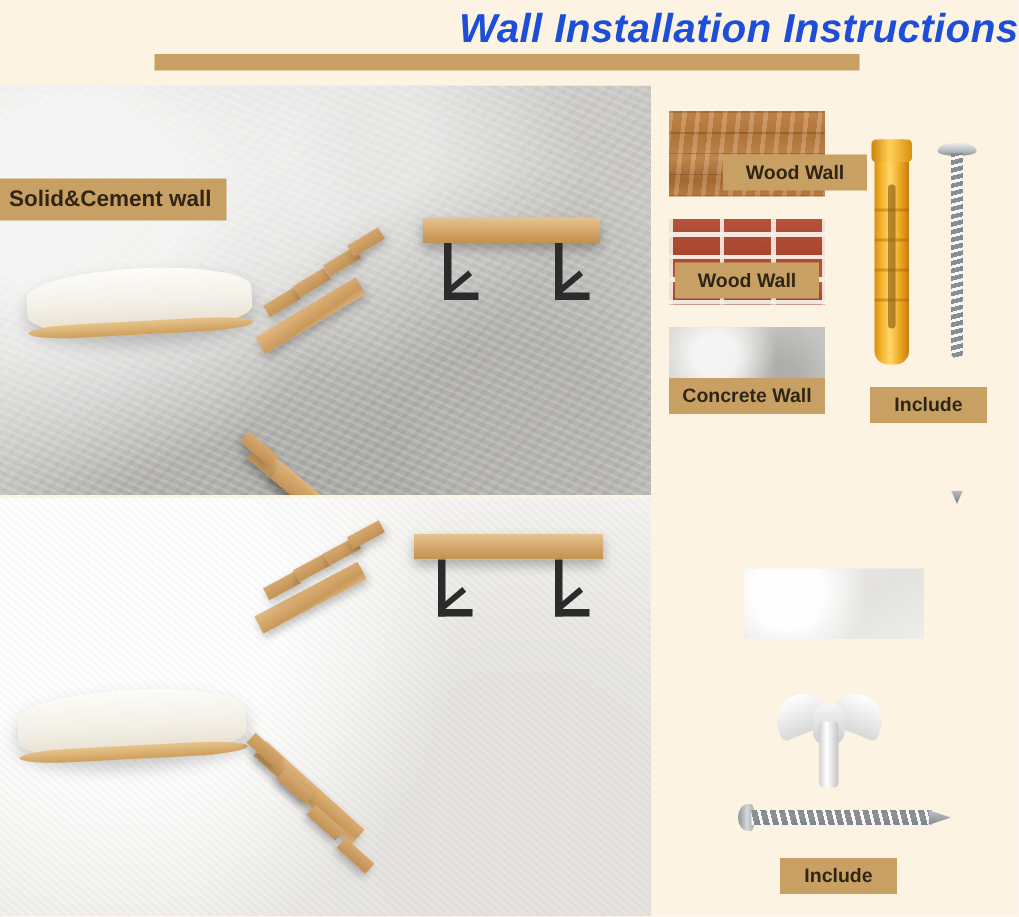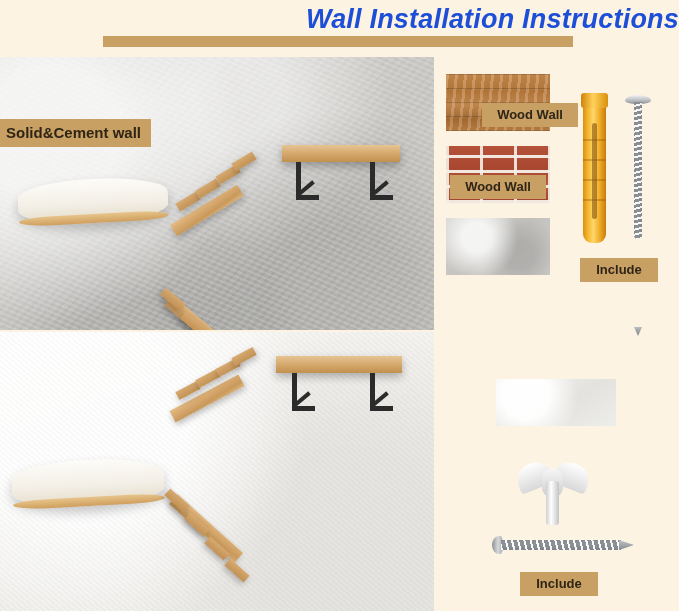--- a/index.html
+++ b/index.html
@@ -308,20 +308,21 @@
 
   </div>
 
   <div class="swatch sw-wood"></div>
   <div class="cap cap-wood">Wood Wall</div>
 
   <div class="swatch sw-brick"></div>
   <div class="cap cap-brick">Wood Wall</div>
 
   <div class="swatch sw-concrete"></div>
+  <div class="cap cap-concrete">Concrete Wall</div>
 
   <div class="anchor">
     <div class="body"></div>
     <div class="collar"></div>
     <div class="slot"></div>
     <div class="rib" style="top:46px;"></div>
     <div class="rib" style="top:66px;"></div>
     <div class="rib" style="top:86px;"></div>
     <div class="rib" style="top:106px;"></div>
   </div>

